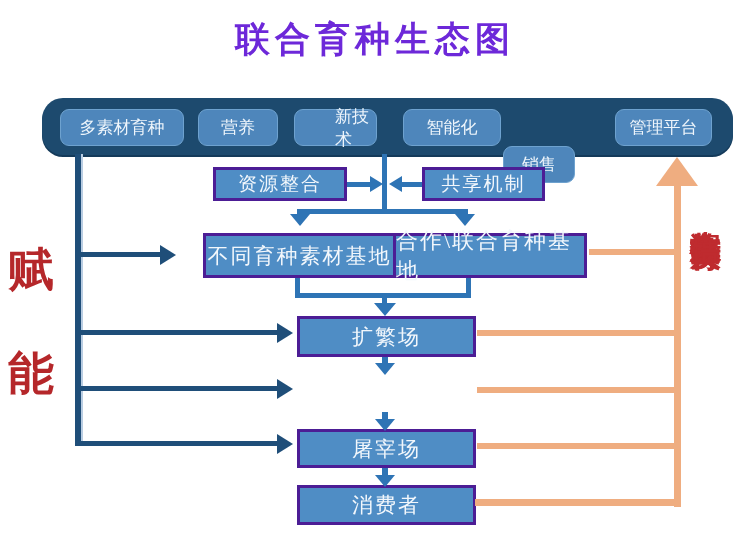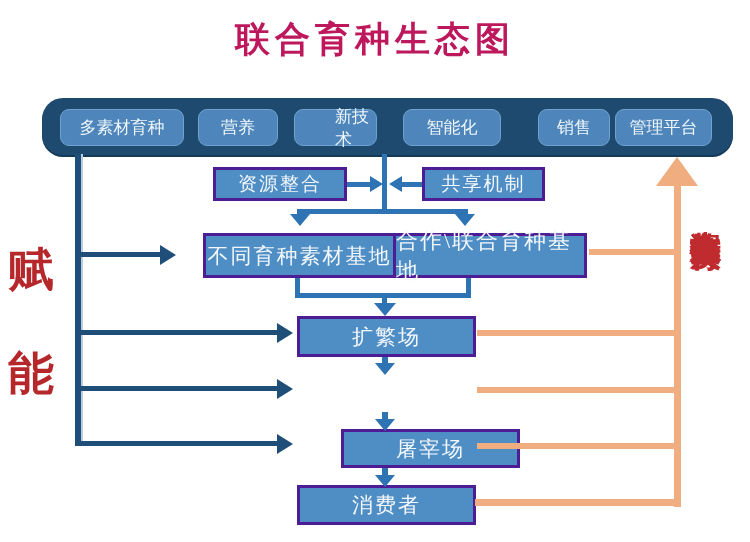--- a/index.html
+++ b/index.html
@@ -2,21 +2,21 @@
 <html><head>
 <meta charset="utf-8">
 <style>
   html,body{margin:0;padding:0;background:#fff;}
   .canvas{
     position:relative;width:750px;height:542px;background:#ffffff;overflow:hidden;
     font-family:"Liberation Sans","DejaVu Sans",sans-serif;
   }
   .title{
     position:absolute;top:16px;left:0;width:100%;text-align:center;
-    font-size:35px;font-weight:bold;color:#be185d;letter-spacing:5px;margin:0;
+    font-size:35px;font-weight:bold;color:#6d28d9;letter-spacing:5px;margin:0;
     font-family:"Liberation Sans","DejaVu Sans",sans-serif;
   }
   .topbar{
     position:absolute;left:42px;top:98px;width:691px;height:57px;
     background:#1d4a6e;border-radius:21px;box-shadow:0 2px 0 #143a5a;
   }
   .chip{
     position:absolute;top:11px;height:37px;background:#4e86bb;border-radius:9px;
     border:1px solid #6ea2cf;color:#eef5fb;font-size:17px;
     display:flex;align-items:center;justify-content:center;
@@ -50,21 +50,21 @@
 
 <div class="canvas">
 
   <h1 class="title">联合育种生态图</h1>
 
   <div class="topbar">
     <div class="chip" style="left:18px;width:124px;">多素材育种</div>
     <div class="chip" style="left:156px;width:80px;">营养</div>
     <div class="chip" style="left:252px;width:83px;padding-left:40px;">新技术</div>
     <div class="chip" style="left:361px;width:98px;">智能化</div>
-    <div class="chip" style="left:496px;width:72px;">销售</div>
+    <div class="chip" style="left:461px;width:72px;margin-top:37px;">销售</div>
     <div class="chip" style="left:573px;width:97px;">管理平台</div>
   </div>
 
   <div class="ln" style="left:382px;top:154px;width:5px;height:60px;background:#2e74b5;"></div>
 
   <div class="box" style="left:213px;top:167px;width:134px;height:34px;font-size:19px;">资源整合</div>
   <div class="ln" style="left:347px;top:182px;width:24px;height:5px;background:#2e74b5;"></div>
   <div class="tri r" style="--c:#2e74b5;left:370px;top:176px;"></div>
 
   <div class="box" style="left:422px;top:167px;width:123px;height:34px;font-size:19px;">共享机制</div>
@@ -78,21 +78,21 @@
   <div class="box" style="left:180px;top:233px;width:193px;height:45px;font-size:21px;margin-left:23px;">不同育种素材基地</div>
   <div class="box" style="left:393px;top:233px;width:194px;height:45px;font-size:22px;">合作\联合育种基地</div>
 
   <div class="ln" style="left:295px;top:278px;width:5px;height:17px;background:#2e74b5;"></div>
   <div class="ln" style="left:466px;top:278px;width:5px;height:17px;background:#2e74b5;"></div>
   <div class="ln" style="left:295px;top:293px;width:176px;height:5px;background:#2e74b5;"></div>
   <div class="ln" style="left:382px;top:296px;width:5px;height:8px;background:#2e74b5;"></div>
   <div class="tri d" style="--c:#2e74b5;left:374px;top:303px;border-left-width:11px;border-right-width:11px;border-top-width:13px;"></div>
 
   <div class="box" style="left:297px;top:316px;width:179px;height:41px;font-size:21px;">扩繁场</div>
-  <div class="box" style="left:297px;top:429px;width:179px;height:39px;font-size:21px;margin-left:44px;">屠宰场</div>
+  <div class="box" style="left:297px;top:429px;width:179px;height:39px;font-size:21px;">屠宰场</div>
   <div class="box" style="left:297px;top:485px;width:179px;height:40px;font-size:21px;">消费者</div>
 
   <div class="ln" style="left:382px;top:357px;width:6px;height:8px;background:#2e74b5;"></div>
   <div class="tri d" style="--c:#2e74b5;left:375px;top:363px;"></div>
   <div class="ln" style="left:382px;top:412px;width:6px;height:9px;background:#2e74b5;"></div>
   <div class="tri d" style="--c:#2e74b5;left:375px;top:419px;"></div>
   <div class="ln" style="left:382px;top:468px;width:6px;height:9px;background:#2e74b5;"></div>
   <div class="tri d" style="--c:#2e74b5;left:375px;top:475px;"></div>
 
   <div class="ln" style="left:75px;top:154px;width:6px;height:292px;background:#1f4e79;box-shadow:2px 0 0 #b9cde2;"></div>

